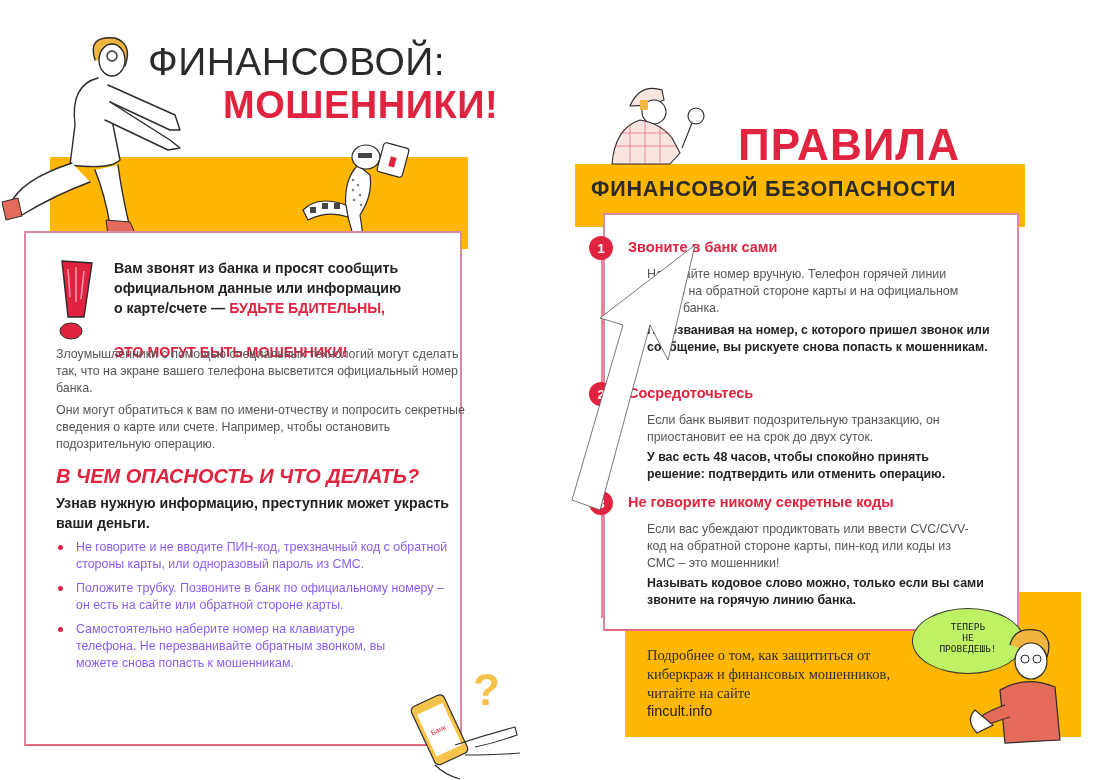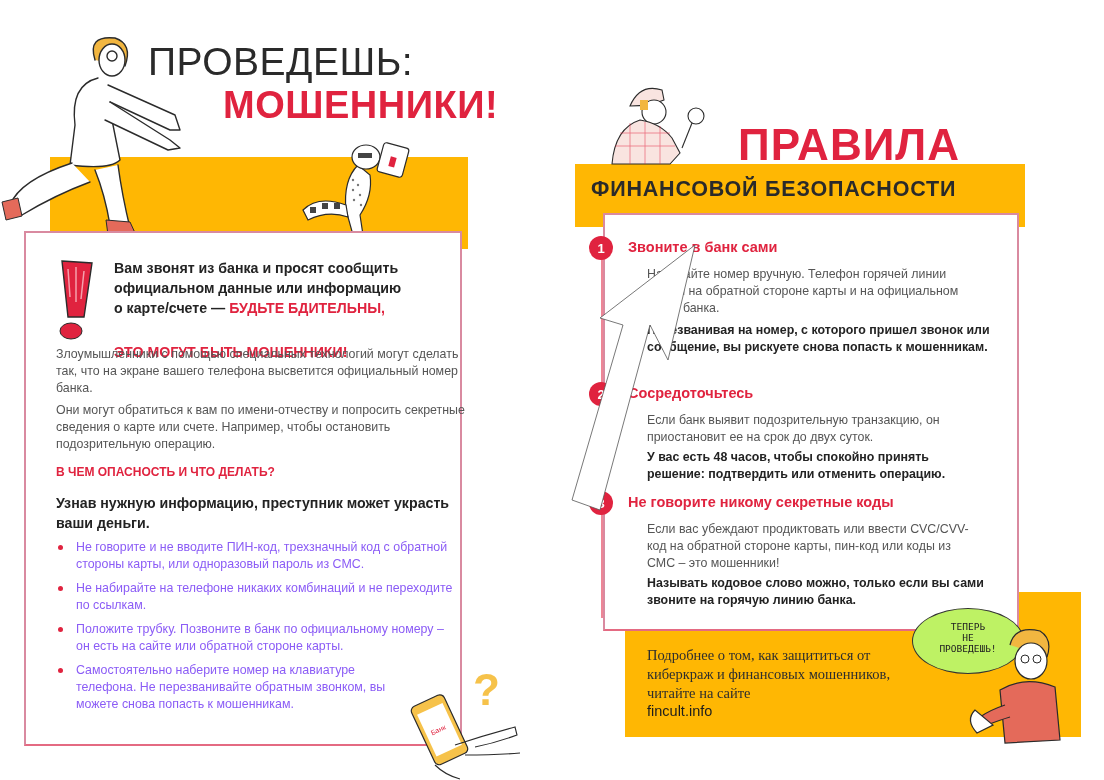--- a/index.html
+++ b/index.html
@@ -17,21 +17,21 @@
 
     .l-alert-icon { left: 54px; top: 257px; width: 44px; height: 86px; }
 
     .l-lead { left: 114px; top: 258px; width: 350px; font-size: 14.2px; font-weight: 700; line-height: 20px; color: #232323; }
     .l-lead .red { color: #e0233f; font-weight: 700; margin-top: 24px; }
 
     .l-p { left: 56px; width: 410px; font-size: 12.4px; line-height: 17px; color: #555; }
     .l-p1 { top: 346px; }
     .l-p2 { top: 402px; }
 
-    .l-h2 { left: 56px; top: 465px; font-size: 12px; font-weight: 700; color: #e0233f; }
+    .l-h2 { left: 56px; top: 465px; font-size: 20px; font-weight: 700; color: #e0233f; font-style: italic; }
     .l-h3 { left: 56px; top: 493px; width: 400px; font-size: 14.2px; font-weight: 700; line-height: 20px; color: #232323; }
 
     .l-bullets { left: 56px; top: 539px; width: 410px; list-style: none; }
     .l-bullets li { position: relative; padding-left: 20px; font-size: 12.4px; line-height: 17px; color: #8b5cf6; margin-bottom: 7px; }
     .l-bullets li .dot { position: absolute; left: 2px; top: 6px; width: 5px; height: 5px; border-radius: 50%; background: #e0233f; }
 
     
     .r-title-1 { left: 718px; top: 121px; font-size: 44px; font-weight: 700; color: #e0233f; letter-spacing: 1px; line-height: 48px; margin-left: 20px; }
     .r-yellow-top { left: 575px; top: 164px; width: 450px; height: 63px; background: #ffb703; }
     .r-title-2 { left: 591px; top: 177px; font-size: 21.5px; font-weight: 700; color: #2a2a2a; letter-spacing: 0.8px; }
@@ -82,21 +82,21 @@
       <path d="M98 48 Q70 55 75 95 L70 135 Q110 140 120 130 L110 80" fill="#fff"></path>
       <path d="M108 55 L175 85 L180 100 L170 100 L110 72" fill="#fff"></path>
       <path d="M110 72 L170 110 L180 118 L168 120 L105 90" fill="#fff"></path>
       <path d="M72 133 Q20 150 10 175 L22 185 Q55 165 90 152" fill="#fff"></path>
       <path d="M95 140 Q105 165 110 195 L130 198 Q122 165 118 135" fill="#fff"></path>
     </g>
     <path d="M2 172 L18 168 L22 186 L6 190 Z" fill="#e46a5a" stroke="#2b2b2b" stroke-width="1"></path>
     <path d="M106 190 L130 192 L136 205 L108 205 Z" fill="#e46a5a" stroke="#2b2b2b" stroke-width="1"></path>
   </svg>
 
-  <div class="abs l-title-1">ПРОВЕДЕШЬ:</div>
+  <div class="abs l-title-1">ФИНАНСОВОЙ:</div>
   <div class="abs l-title-2">МОШЕННИКИ!</div>
 
   <svg class="illus" style="left:298px;top:135px;" width="120" height="105" viewBox="0 0 120 105">
     <g stroke="#2b2b2b" stroke-width="1.2" fill="#fff">
       <path d="M60 30 Q45 45 48 75 L55 100 L65 100 L62 80 Q75 60 72 40 Z"></path>
       <path d="M48 70 Q20 60 5 75 L10 85 Q30 75 50 82 Z"></path>
       <ellipse cx="68" cy="22" rx="14" ry="12"></ellipse>
       <rect x="82" y="10" width="26" height="30" rx="3" transform="rotate(15 95 25)"></rect>
     </g>
     <g fill="#444">
@@ -132,21 +132,20 @@
   </div>
 
   <p class="abs l-p l-p1">Злоумышленники с помощью специальных технологий могут сделать так, что на экране вашего телефона высветится официальный номер банка.</p>
   <p class="abs l-p l-p2">Они могут обратиться к вам по имени-отчеству и попросить секретные сведения о карте или счете. Например, чтобы остановить подозрительную операцию.</p>
 
   <div class="abs l-h2">В ЧЕМ ОПАСНОСТЬ И ЧТО ДЕЛАТЬ?</div>
   <div class="abs l-h3">Узнав нужную информацию, преступник может украсть ваши деньги.</div>
 
   <ul class="abs l-bullets">
     <li><span class="dot"></span><span>Не говорите и не вводите ПИН-код, трехзначный код с обратной стороны карты, или одноразовый пароль из СМС.</span></li>
-    <li><span class="dot"></span><span>Не набирайте на телефоне никаких комбинаций и не переходите по ссылкам.</span></li>
     <li style="width:395px"><span class="dot"></span><span>Положите трубку. Позвоните в банк по официальному номеру – он есть на сайте или обратной стороне карты.</span></li>
     <li style="width:335px"><span class="dot"></span><span>Самостоятельно наберите номер на клавиатуре телефона. Не перезванивайте обратным звонком, вы можете снова попасть к мошенникам.</span></li>
   </ul>
 
   <svg class="illus" style="left:405px;top:655px;" width="130" height="125" viewBox="0 0 130 125">
     <text x="68" y="50" font-size="44" font-weight="700" fill="#f6c24a" font-family="Liberation Sans, sans-serif">?</text>
     <g transform="rotate(-25 40 70)">
       <rect x="15" y="40" width="36" height="64" rx="5" fill="#f6c24a" stroke="#2b2b2b" stroke-width="1.2"></rect>
       <rect x="19" y="49" width="28" height="46" fill="#fff"></rect>
       <text x="24" y="74" font-size="7" fill="#e0233f" font-family="Liberation Sans, sans-serif">Банк</text>

